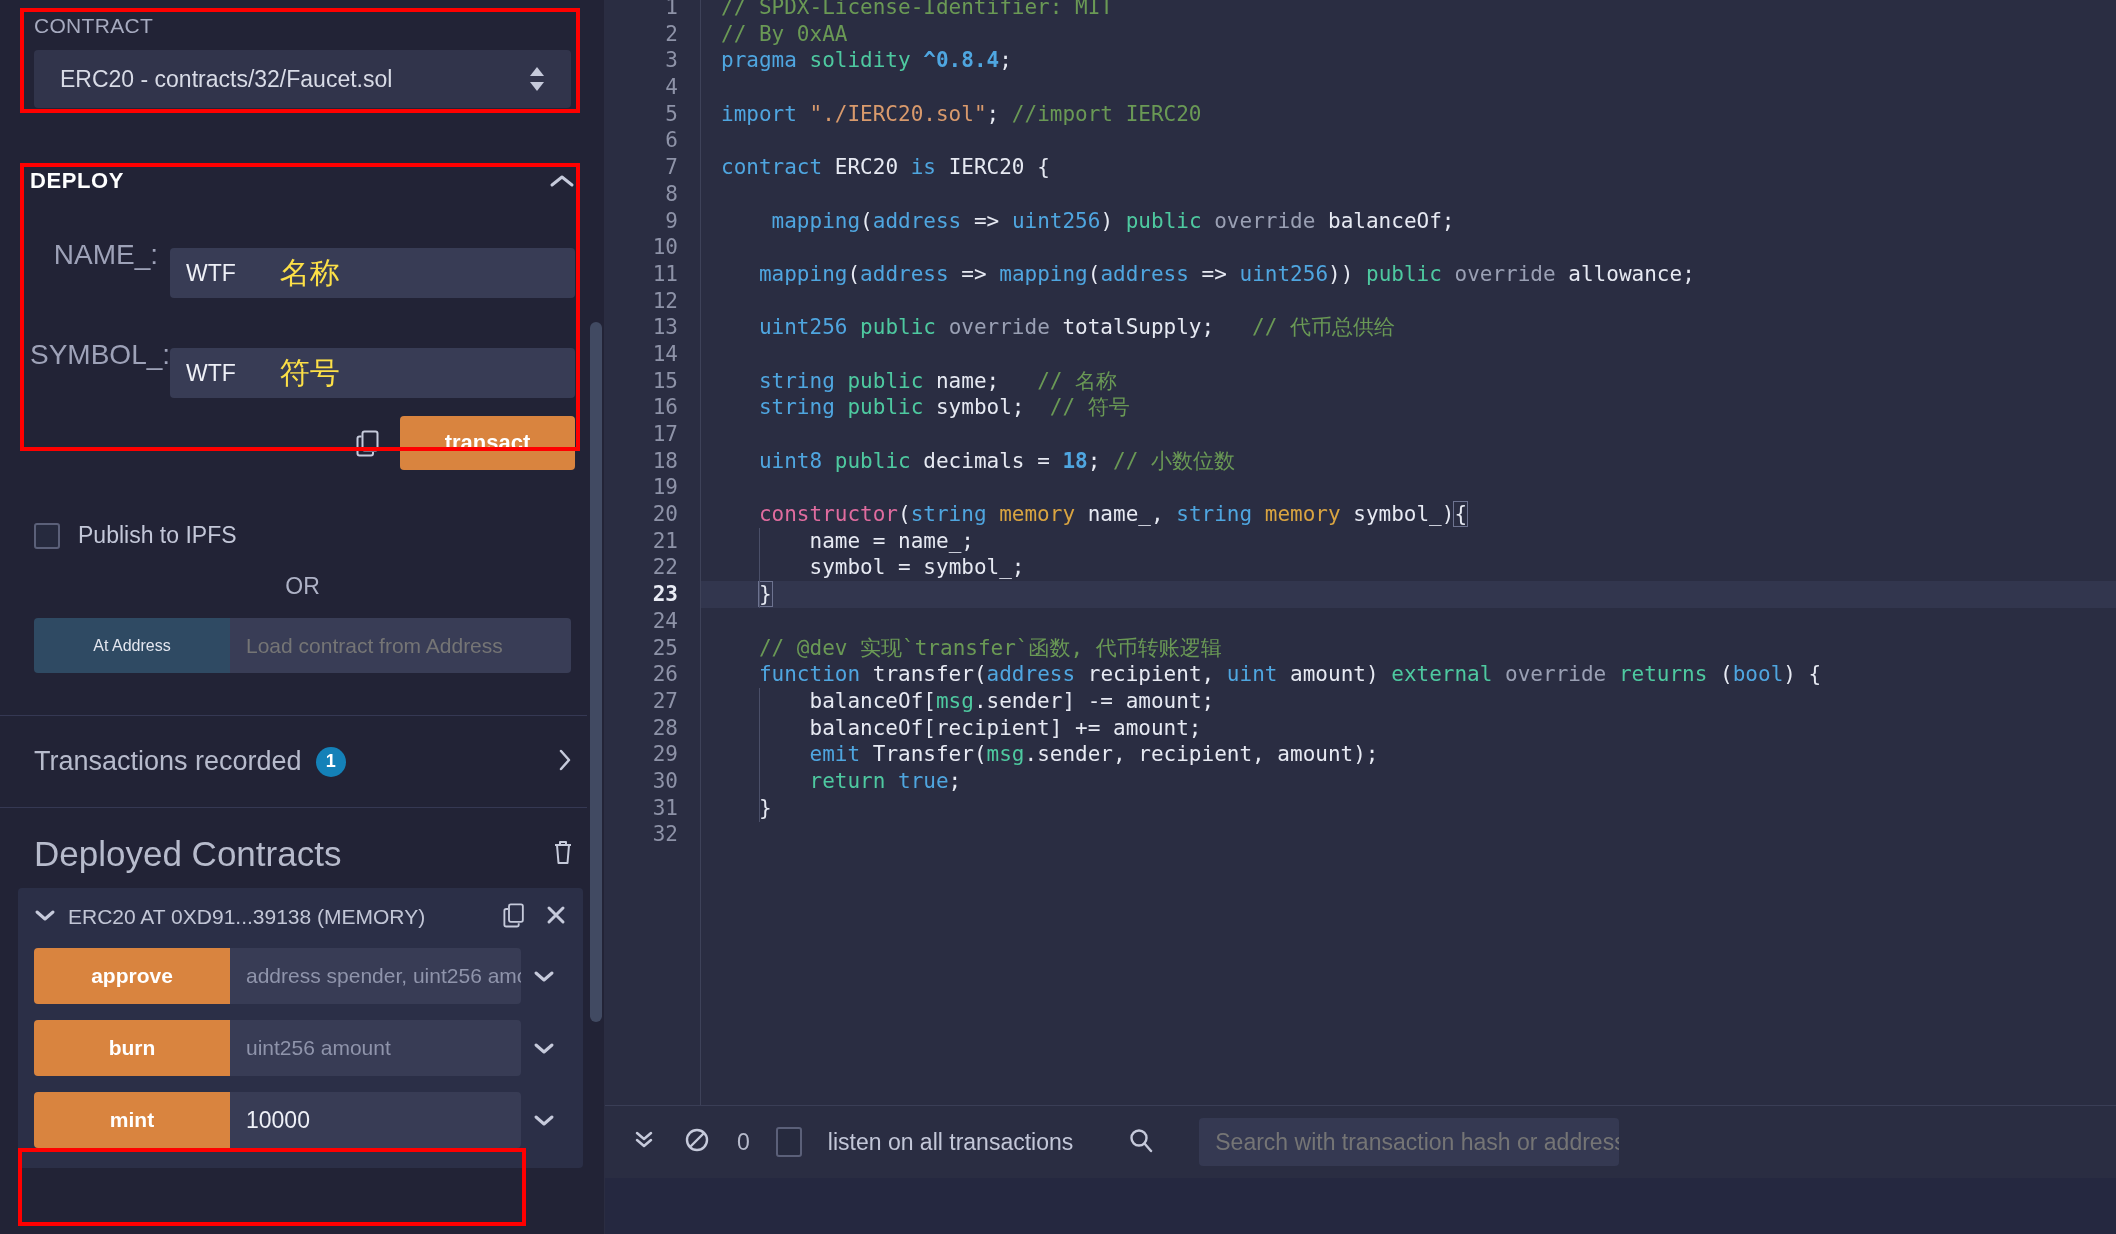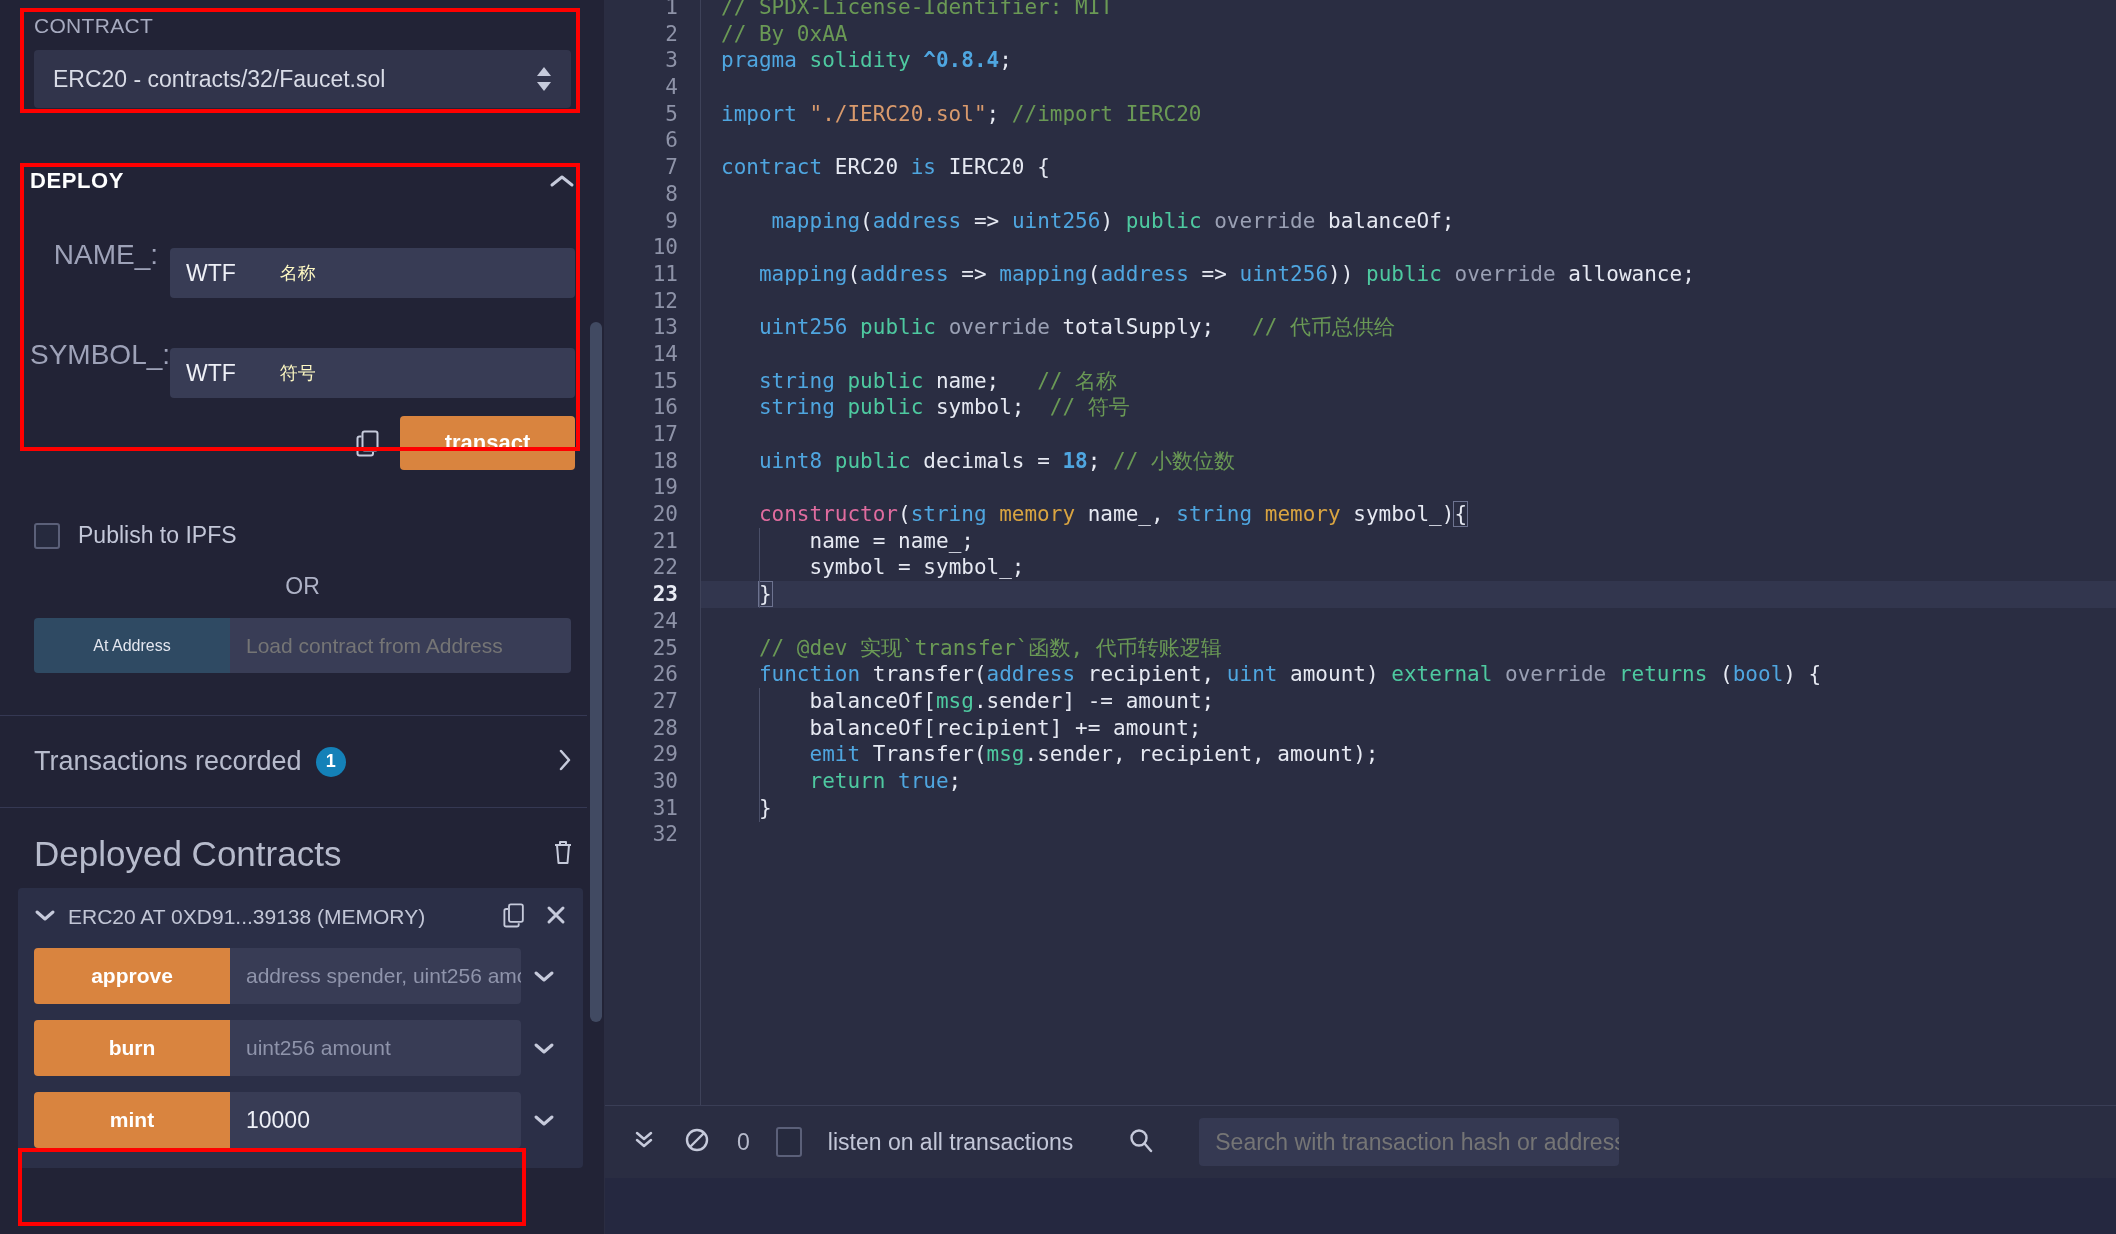--- a/index.html
+++ b/index.html
@@ -39,42 +39,42 @@
 
   .section { padding: 0 34px; }
 
   .field-label {
     color: #a6aabf; font-size: 21px; letter-spacing: .3px; padding-top: 14px;
   }
 
   
   .select-wrap {
     margin-top: 12px; height: 58px; background: #31344b; border-radius: 4px;
-    display: flex; align-items: center; padding: 0 19px; position: relative;
+    display: flex; align-items: center; padding: 0 26px; position: relative;
   }
   .select-value { color: #d8dbe6; font-size: 23px; flex: 1; white-space: nowrap; overflow:hidden;}
   .spin { display:flex; flex-direction:column; gap:5px; align-items:center; }
   .spin svg { display:block; }
 
   
   .deploy-card { margin-top: 44px; padding: 0 30px 0 30px; }
   .deploy-head { display:flex; align-items:center; justify-content:space-between; padding: 16px 0 4px 0;}
   .deploy-title { color:#ffffff; font-size:22px; font-weight:bold; letter-spacing:.6px;}
   .chev-up svg{display:block;}
 
   .param-row { display:flex; align-items:center; margin-top: 14px; }
   .param-label {
     color:#9ea2b8; font-size:28px; text-align:right; width: 140px; padding-right: 12px; white-space:nowrap;
   }
   .param-input {
     flex:1; height: 50px; background:#383c55; border-radius:4px; display:flex; align-items:center;
     padding: 0 16px; position: relative; margin-top: 36px;
   }
   .param-value { color:#eef0f7; font-size: 23px; }
-  .cn-note { color:#fef9c3; font-size:18px; margin-left: 44px; font-weight: 500; }
+  .cn-note { color:#fde047; font-size:30px; margin-left: 44px; font-weight: 500; }
 
   .deploy-actions { display:flex; align-items:center; justify-content:flex-end; margin-top: 18px; gap: 18px; padding-right: 0;}
   .copy-ico svg{display:block;}
   .btn-transact {
     background:#d9843f; color:#ffffff; font-size:22px; font-weight:bold;
     border:none; border-radius:4px; height:54px; width:175px; cursor:pointer;
   }
 
   
   .ipfs-row { display:flex; align-items:center; gap: 18px; margin: 52px 0 0 34px; }

